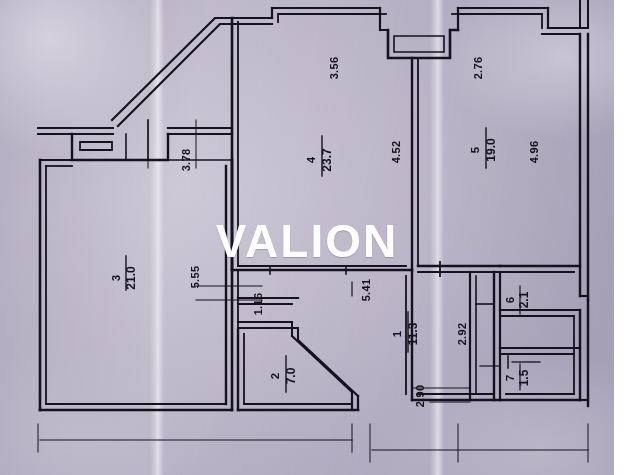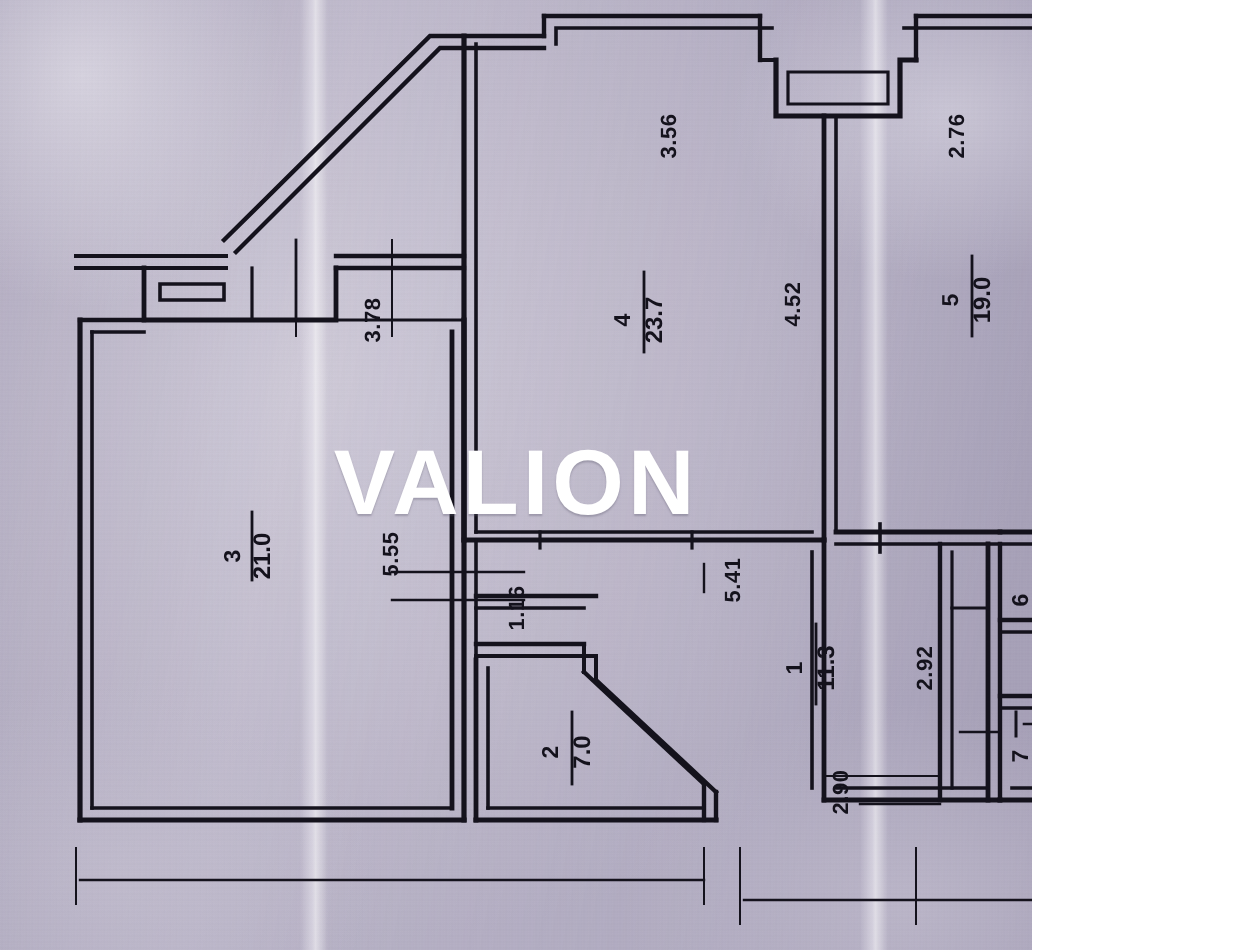--- a/index.html
+++ b/index.html
@@ -2,21 +2,21 @@
 <html><head>
 <meta charset="utf-8">
 <style>
   html, body {
     margin: 0;
     padding: 0;
     background: #ffffff;
   }
   #plan-root {
     position: relative;
-    width: 516px;
+    width: 614px;
     height: 475px;
     overflow: hidden;
     background: #be185d;
     font-family: "Liberation Sans", sans-serif;
   }
   
   .paper-base {
     position: absolute;
     inset: 0;
     background:

